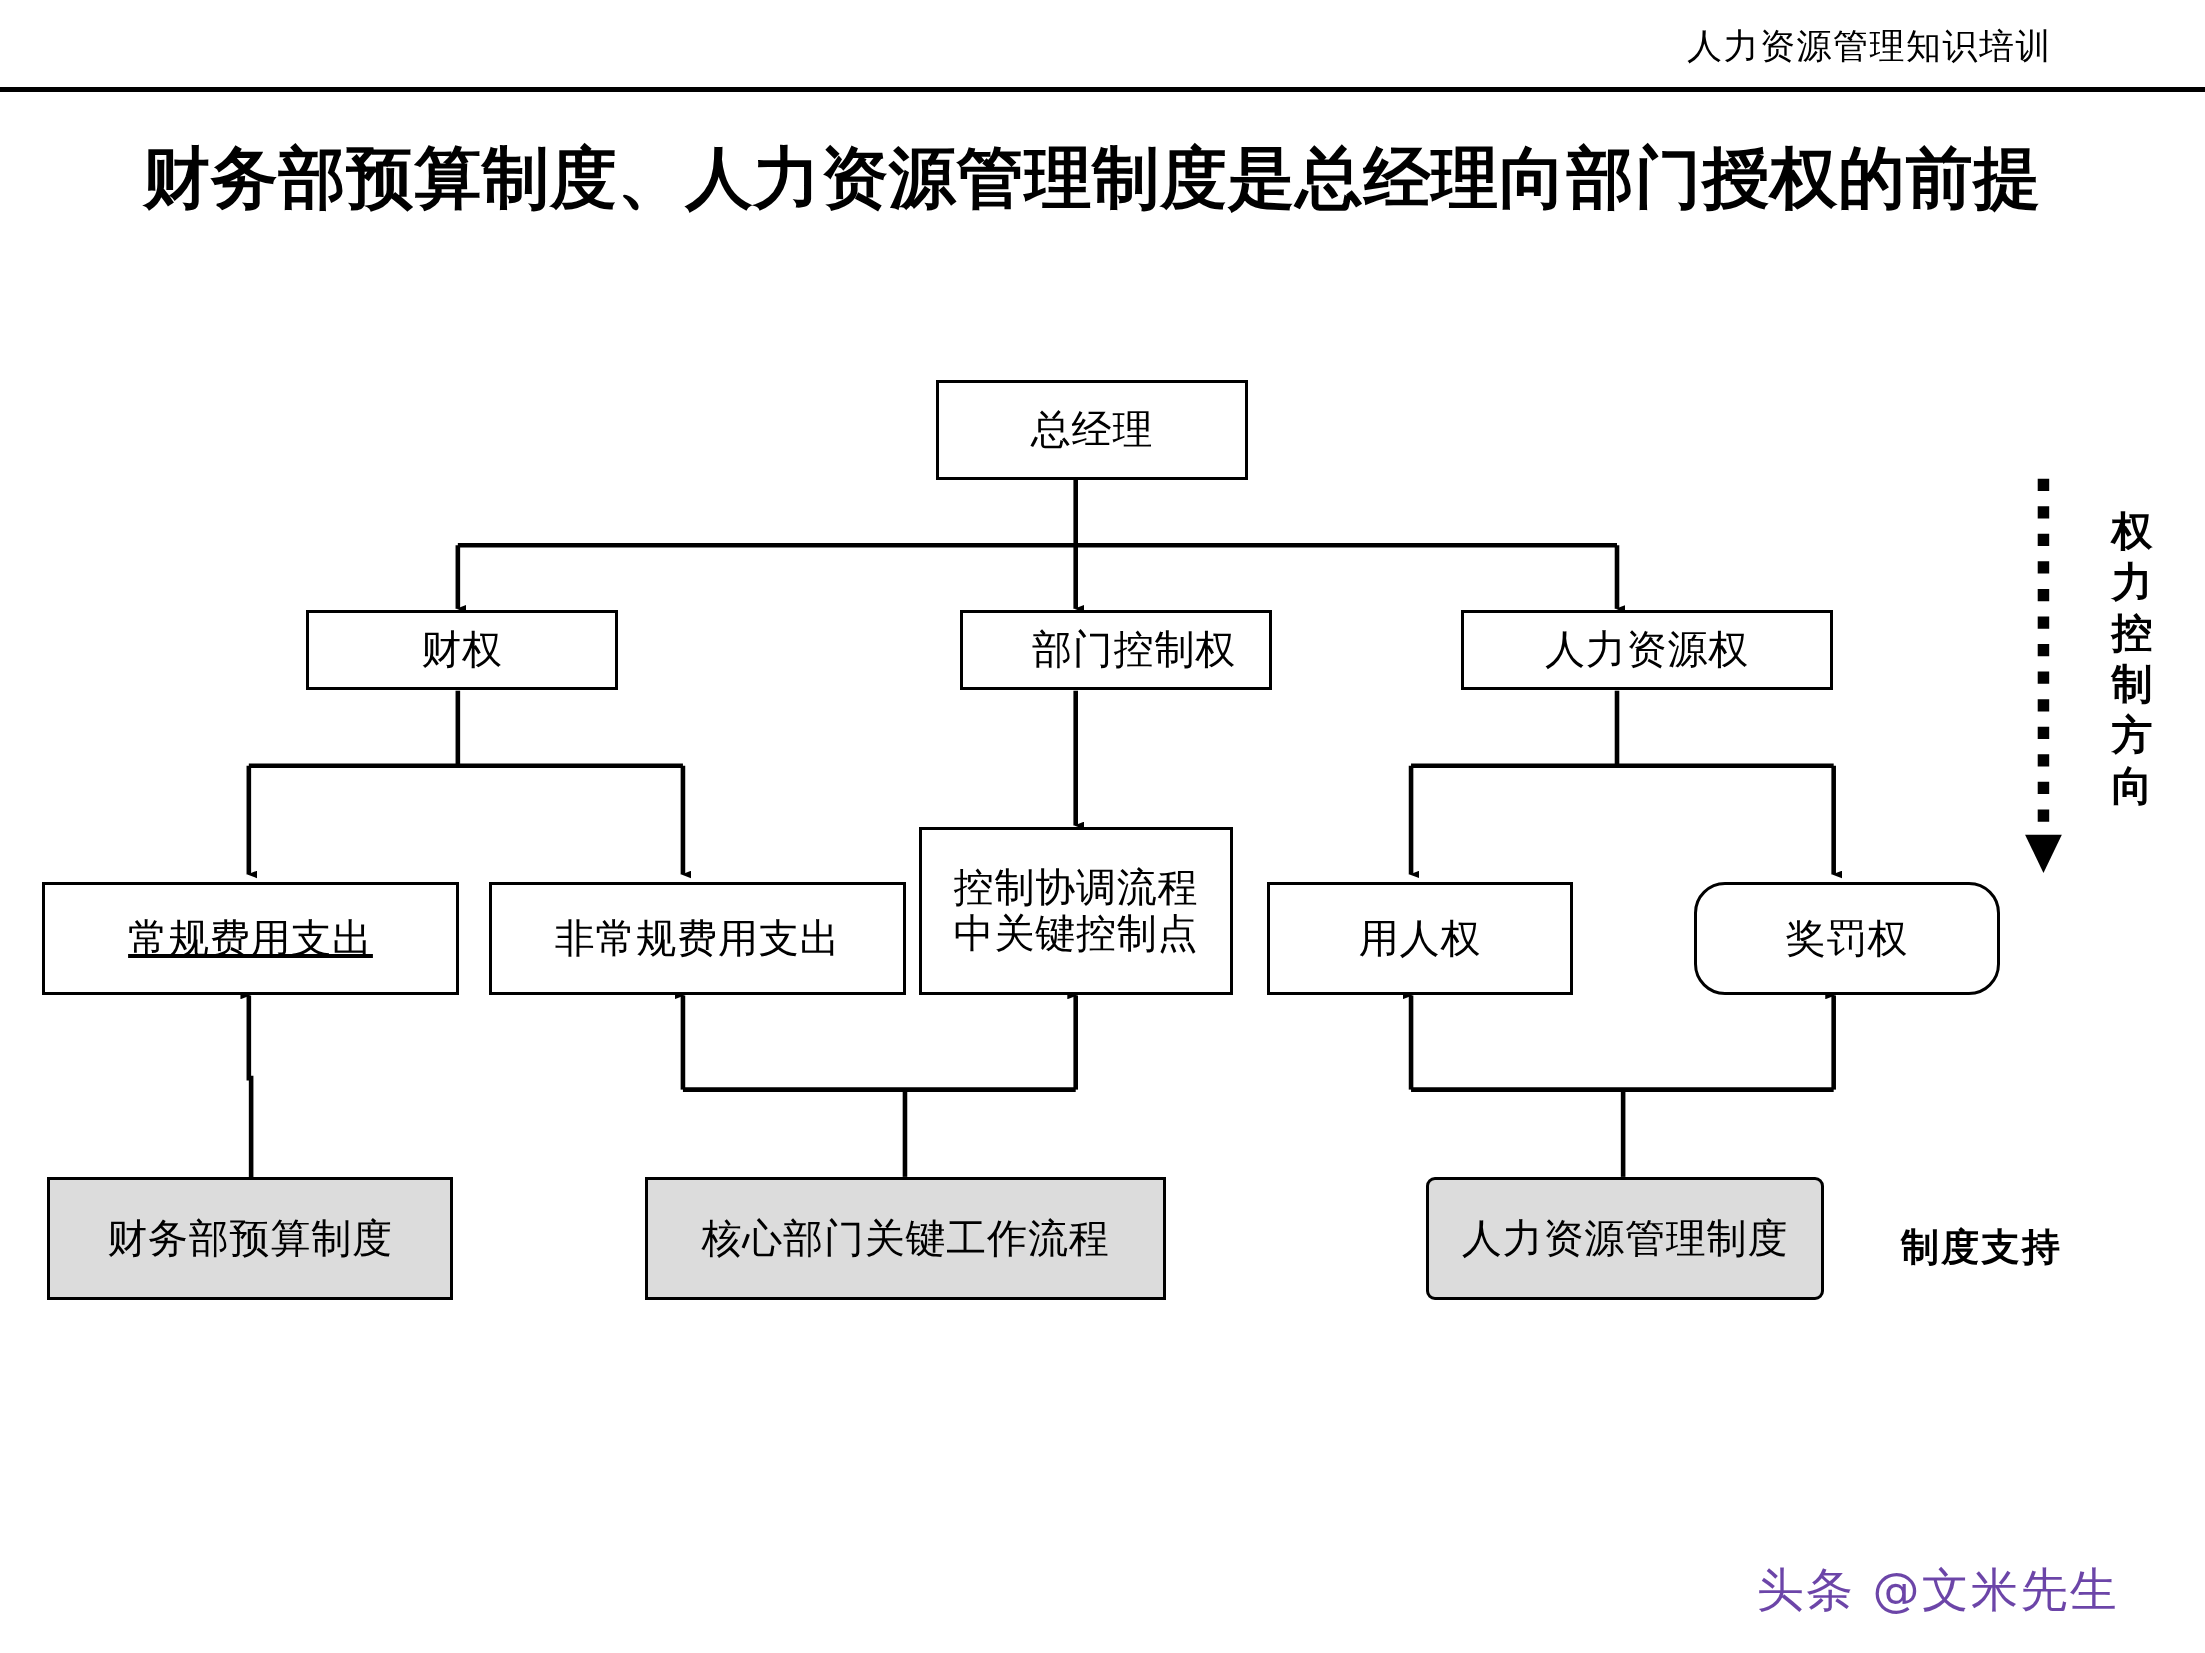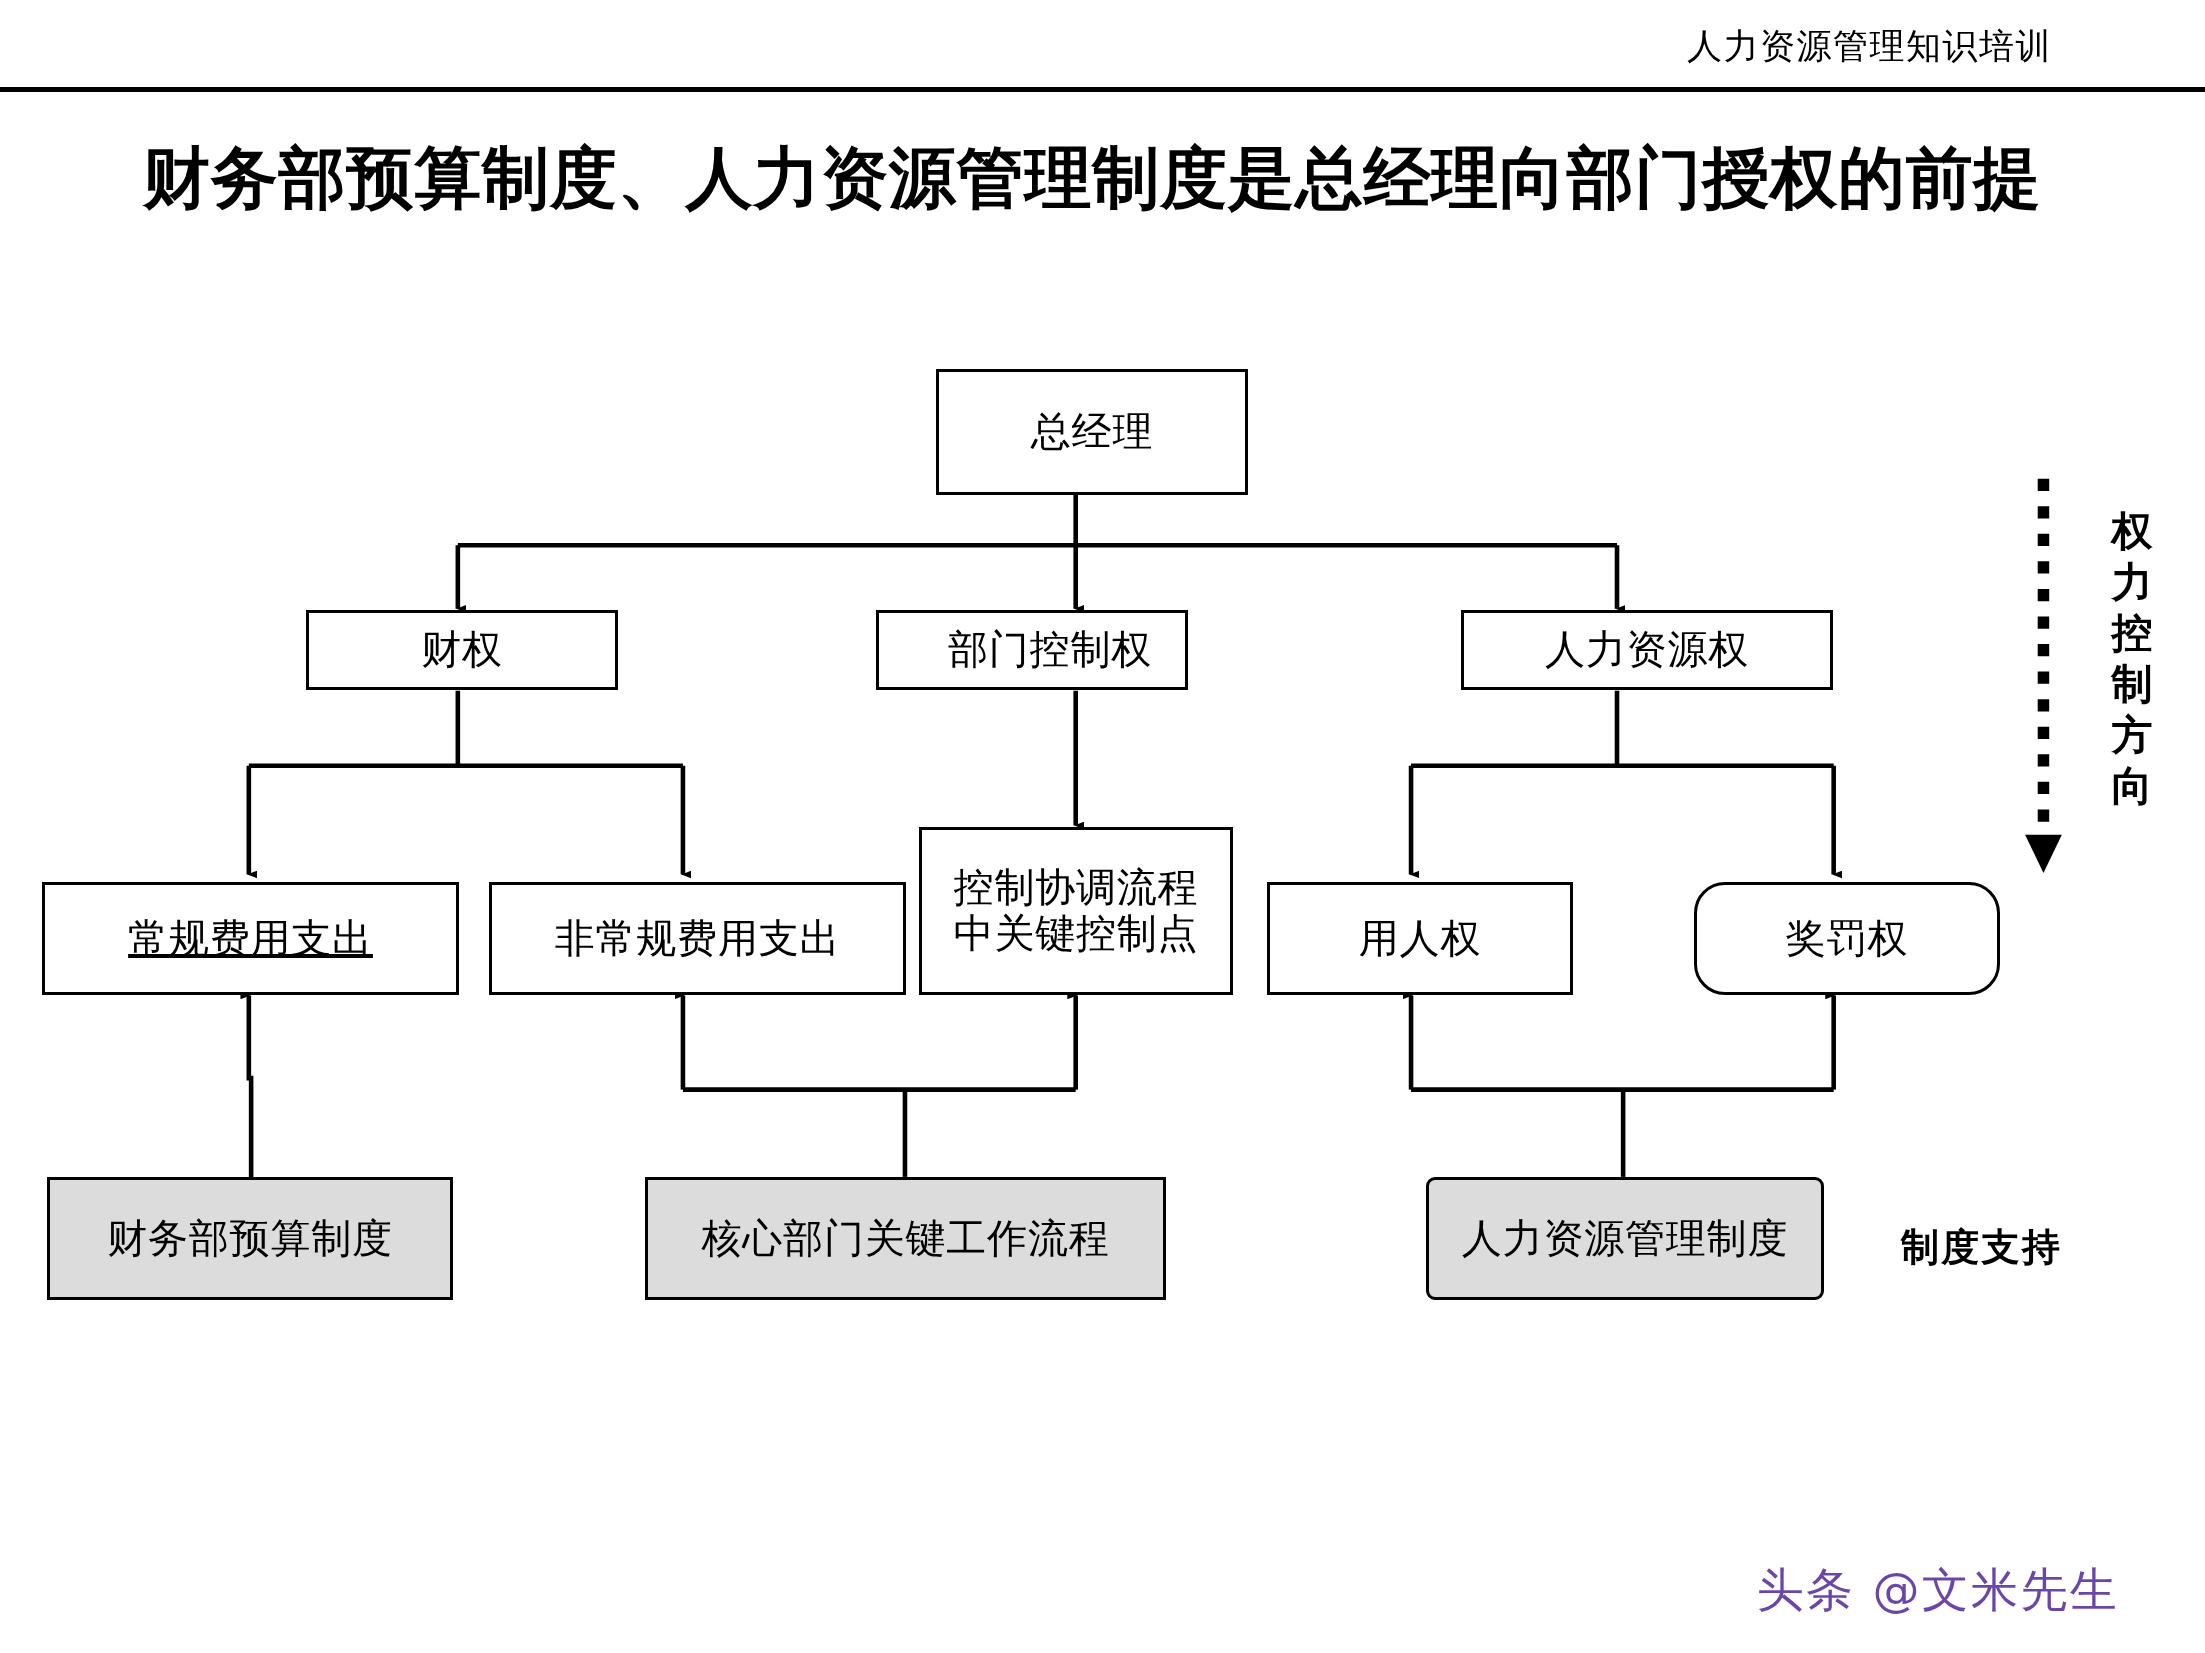--- a/index.html
+++ b/index.html
@@ -180,29 +180,29 @@
       <path d="M1843,1423 L1843,1300" marker-end="url(#arrow-up)"></path>
       <path d="M2395,1423 L2395,1300" marker-end="url(#arrow-up)"></path>
     </g>
 
     <g>
       <path d="M2669,625 L2669,1095" stroke="#000" stroke-width="15" stroke-dasharray="16 20" fill="none"></path>
       <path d="M2645,1090 L2693,1090 L2669,1140 Z" fill="#000"></path>
     </g>
   </svg>
 
-  <div class="node" style="left:936px; top:369px; width:312px; height:126px;">
+  <div class="node" style="left:936px; top:380px; width:312px; height:100px;">
     <span>总经理</span>
   </div>
 
   <div class="node" style="left:306px; top:610px; width:312px; height:80px;">
     <span>财权</span>
   </div>
 
-  <div class="node" style="left:876px; top:610px; width:312px; height:80px;padding-left:36px;">
+  <div class="node" style="left:960px; top:610px; width:312px; height:80px;padding-left:36px;">
     <span>部门控制权</span>
   </div>
 
   <div class="node" style="left:1461px; top:610px; width:372px; height:80px;">
     <span>人力资源权</span>
   </div>
 
   <div class="node" style="left:42px; top:882px; width:417px; height:113px;text-decoration:underline;">
     <span>常规费用支出</span>
   </div>

